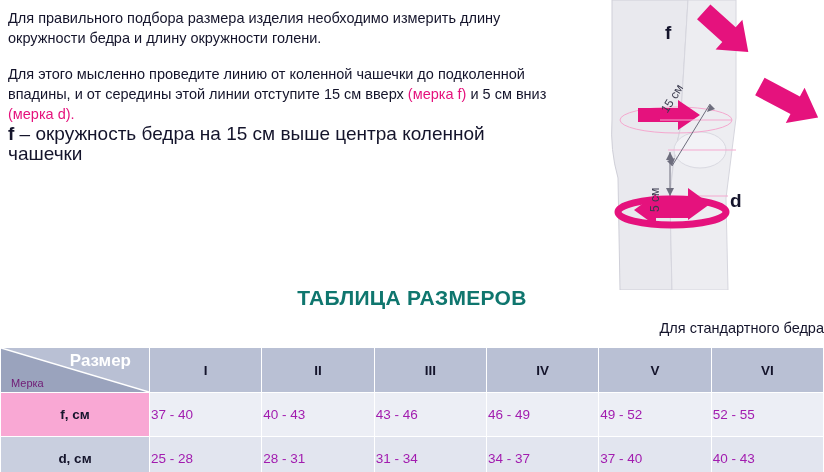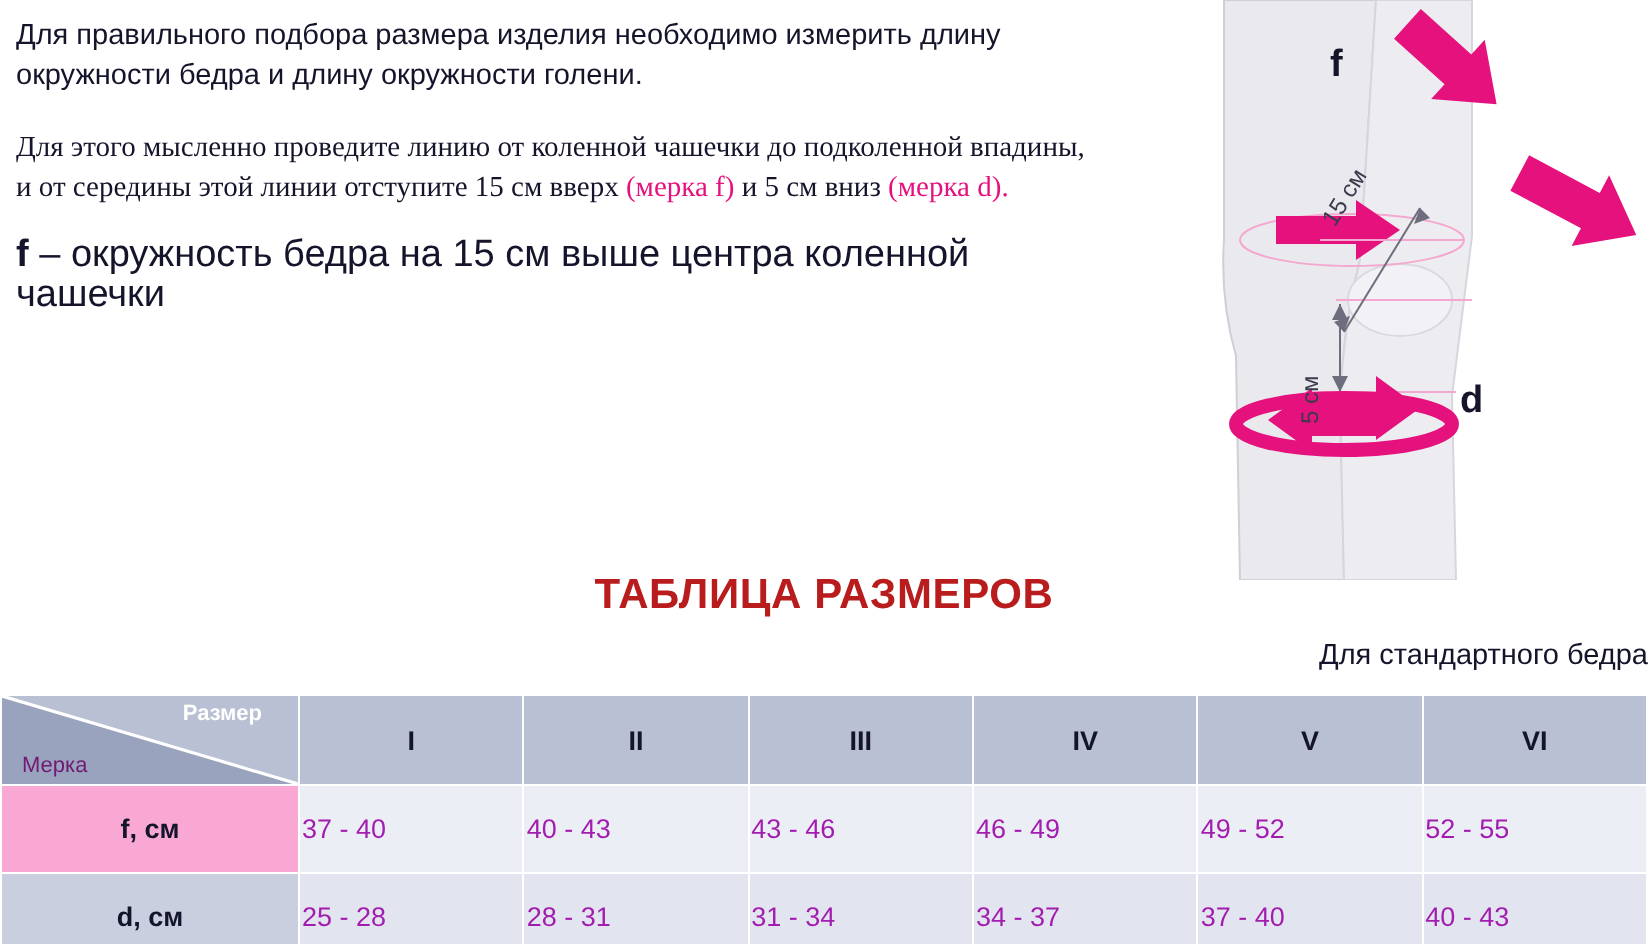--- a/index.html
+++ b/index.html
@@ -27,21 +27,21 @@
     left: 8px;
     top: 8px;
     width: 545px;
   }
   .para {
     font-size: 14.5px;
     line-height: 20px;
     color: #14142b;
     margin-bottom: 16px;
   }
-  .para.tight { margin-bottom: 14px; font-family: Liberation Serif, serif; }
+  .para.tight { margin-bottom: 0; }
   .pink { color: #e5127d; }
   .legend {
     font-size: 19px;
     line-height: 20px;
     color: #14142b;
     margin-bottom: 18px;
   }
   .legend .k {
     font-weight: bold;
     color: #14142b;
@@ -88,21 +88,21 @@
   
   .table-title {
     position: absolute;
     left: 0;
     top: 286px;
     width: 824px;
     text-align: center;
     font-size: 21px;
     font-weight: bold;
     letter-spacing: .3px;
-    color: #b91c1c;
+    color: #0f766e;
   }
   .table-sub {
     position: absolute;
     left: 0;
     top: 320px;
     width: 824px;
     text-align: right;
     font-size: 14.5px;
     color: #14142b;
   }
@@ -129,21 +129,21 @@
   }
   .corner .diag {
     position: absolute;
     left: 0; top: 0;
     width: 100%; height: 100%;
   }
   .corner .lbl-size {
     position: absolute;
     right: 18px;
     top: 3px;
-    font-size: 11px;
+    font-size: 17px;
     font-weight: bold;
     color: #ffffff;
   }
   .corner .lbl-mark {
     position: absolute;
     left: 10px;
     bottom: 3px;
     font-size: 11px;
     font-weight: normal;
     color: #701a75;

